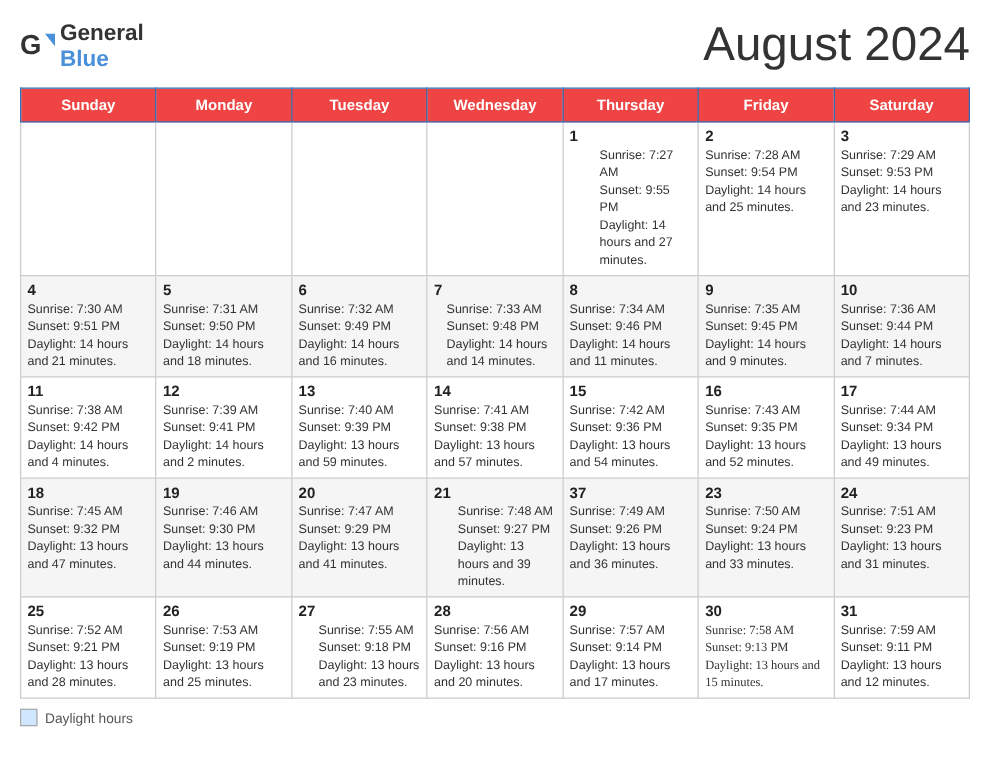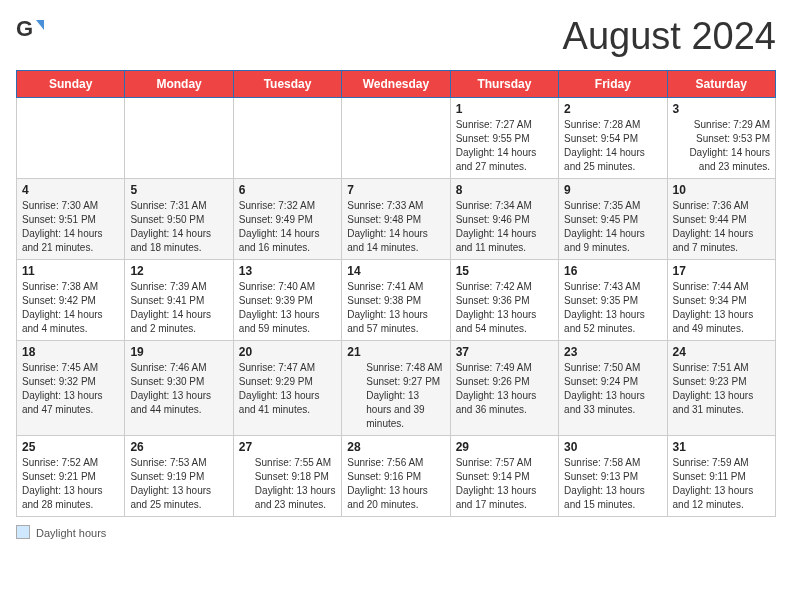--- a/index.html
+++ b/index.html
@@ -105,20 +105,24 @@
   </style>
 </head>
 <body>
 
 <div class="header-section">
   <div class="logo">
     <svg class="logo-icon" viewBox="0 0 28 28" xmlns="http://www.w3.org/2000/svg">
       <text x="0" y="20" font-size="22" font-weight="bold" fill="#333">G</text>
       <polygon points="20,4 28,4 28,14" fill="#4a90d9"></polygon>
     </svg>
+    <div>
+      <span class="logo-text-general">General</span><br>
+      <span class="logo-text-blue">Blue</span>
+    </div>
   </div>
   <div class="title-section">
     <div class="month-year-title">August 2024</div>
   </div>
 </div>
 
 <table>
   <thead>
     <tr>
     <th>Sunday</th>
@@ -131,33 +135,33 @@
       </tr>
   </thead>
   <tbody id="calendar-body">
   <tr>
         <td class="empty-cell"></td>
         <td class="empty-cell"></td>
         <td class="empty-cell"></td>
         <td class="empty-cell"></td>
         <td>
           <div class="day-number">1</div>
-          <div class="day-info" style="white-space: pre-line;">Sunrise: 7:27 AM
+          <div class="day-info" style="white-space: pre-line; margin-left: 24px;">Sunrise: 7:27 AM
 Sunset: 9:55 PM
 Daylight: 14 hours and 27 minutes.</div>
         </td>
         <td>
           <div class="day-number">2</div>
           <div class="day-info" style="white-space: pre-line;">Sunrise: 7:28 AM
 Sunset: 9:54 PM
 Daylight: 14 hours and 25 minutes.</div>
         </td>
         <td>
           <div class="day-number">3</div>
-          <div class="day-info" style="white-space: pre-line; text-align: right;">Sunrise: 7:29 AM
+          <div class="day-info" style="white-space: pre-line;">Sunrise: 7:29 AM
 Sunset: 9:53 PM
 Daylight: 14 hours and 23 minutes.</div>
         </td>
       </tr>
       <tr>
         <td>
           <div class="day-number">4</div>
           <div class="day-info" style="white-space: pre-line;">Sunrise: 7:30 AM
 Sunset: 9:51 PM
 Daylight: 14 hours and 21 minutes.</div>
@@ -169,21 +173,21 @@
 Daylight: 14 hours and 18 minutes.</div>
         </td>
         <td>
           <div class="day-number">6</div>
           <div class="day-info" style="white-space: pre-line;">Sunrise: 7:32 AM
 Sunset: 9:49 PM
 Daylight: 14 hours and 16 minutes.</div>
         </td>
         <td>
           <div class="day-number">7</div>
-          <div class="day-info" style="white-space: pre-line;">Sunrise: 7:33 AM
+          <div class="day-info" style="white-space: pre-line; margin-left: 10px;">Sunrise: 7:33 AM
 Sunset: 9:48 PM
 Daylight: 14 hours and 14 minutes.</div>
         </td>
         <td>
           <div class="day-number">8</div>
           <div class="day-info" style="white-space: pre-line;">Sunrise: 7:34 AM
 Sunset: 9:46 PM
 Daylight: 14 hours and 11 minutes.</div>
         </td>
         <td>
@@ -313,21 +317,21 @@
 Daylight: 13 hours and 20 minutes.</div>
         </td>
         <td>
           <div class="day-number">29</div>
           <div class="day-info" style="white-space: pre-line;">Sunrise: 7:57 AM
 Sunset: 9:14 PM
 Daylight: 13 hours and 17 minutes.</div>
         </td>
         <td>
           <div class="day-number">30</div>
-          <div class="day-info" style="white-space: pre-line;">Sunrise: 7:58 AM
+          <div class="day-info" style="white-space: pre-line; font-family: Liberation Serif, serif;">Sunrise: 7:58 AM
 Sunset: 9:13 PM
 Daylight: 13 hours and 15 minutes.</div>
         </td>
         <td>
           <div class="day-number">31</div>
           <div class="day-info" style="white-space: pre-line;">Sunrise: 7:59 AM
 Sunset: 9:11 PM
 Daylight: 13 hours and 12 minutes.</div>
         </td>
       </tr>

